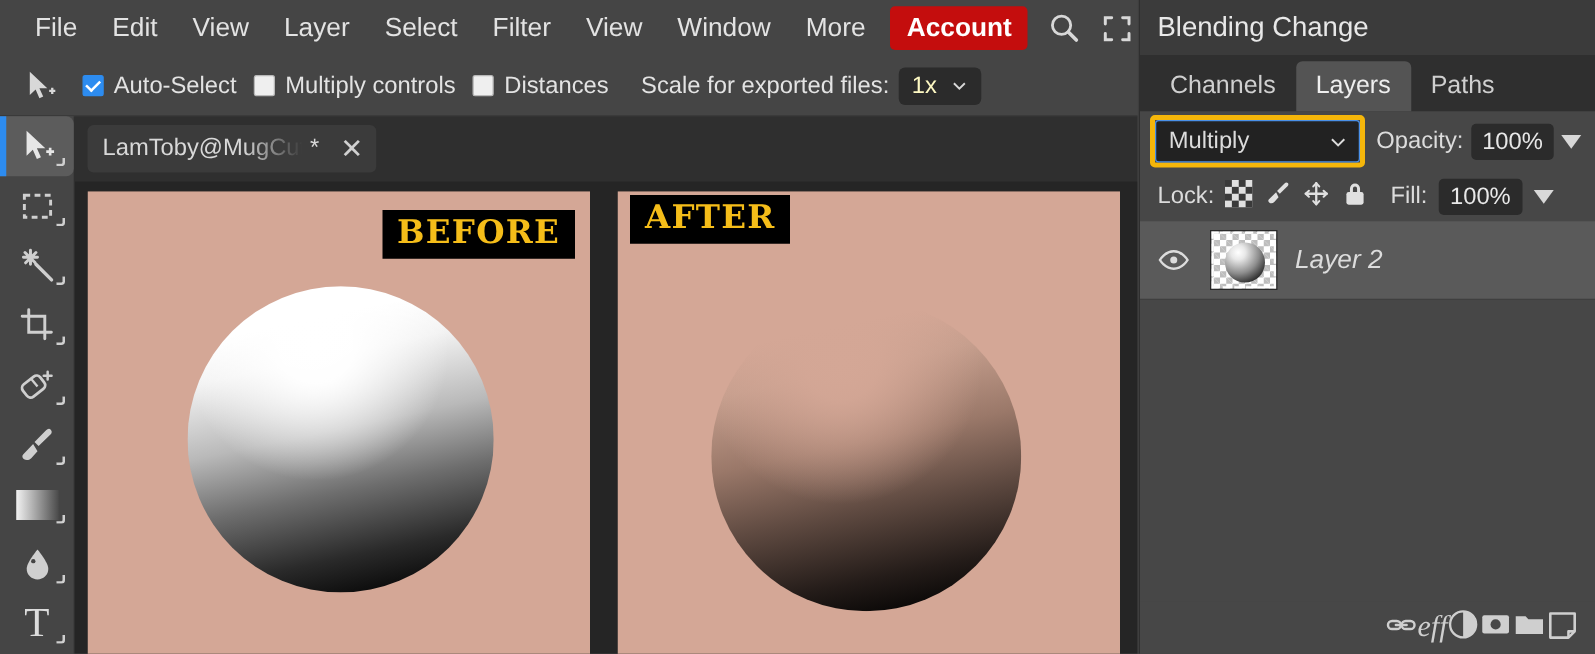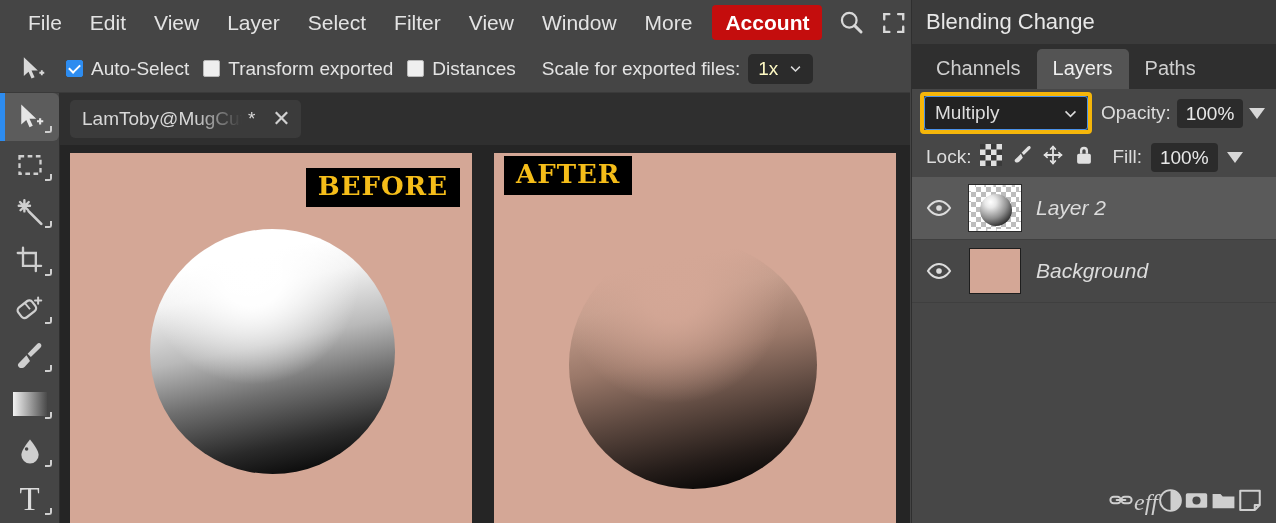--- a/index.html
+++ b/index.html
@@ -244,21 +244,21 @@
         <path d="M5 2 L5 18 L9 14.3 L11.6 20.2 L14.2 19 L11.6 13.3 L17 13.3 Z"></path>
         <path d="M18.3 15.2h4.2M20.4 13.1v4.2" stroke="#d8d8d8" stroke-width="1.6"></path>
       </svg>
     </div>
     <div class="chk-wrap">
       <span class="chk-box on"></span>
       <span class="opt-label">Auto-Select</span>
     </div>
     <div class="chk-wrap">
       <span class="chk-box"></span>
-      <span class="opt-label">Transform exported</span>
+      <span class="opt-label">Multiply controls</span>
     </div>
     <div class="chk-wrap">
       <span class="chk-box"></span>
       <span class="opt-label">Distances</span>
     </div>
     <div id="scale-label">Scale for exported files:</div>
     <div id="scale-select">
       <span>1x</span>
       <svg width="15" height="15" viewBox="0 0 24 24" fill="none" stroke="#d8d8d8" stroke-width="2.4">
           <path d="M5 9l7 7 7-7"></path>
@@ -429,32 +429,20 @@
             <circle cx="12" cy="12" r="2.6" fill="#dcdcdc" stroke="none"></circle>
           </svg>
         </span>
         <span class="thumb-wrap">
           <span class="thumb">
               <span class="tsphere"></span>
             </span>
         </span>
         <span class="layer-name">Layer 2</span>
       </div>
-      <div class="layer-row">
-        <span class="eye">
-          <svg width="26" height="26" viewBox="0 0 24 24" fill="none" stroke="#dcdcdc" stroke-width="1.8">
-            <path d="M1.8 12S5.6 5.6 12 5.6 22.2 12 22.2 12 18.4 18.4 12 18.4 1.8 12 1.8 12z"></path>
-            <circle cx="12" cy="12" r="2.6" fill="#dcdcdc" stroke="none"></circle>
-          </svg>
-        </span>
-        <span class="thumb-wrap">
-          <span class="thumb solid"></span>
-        </span>
-        <span class="layer-name">Background</span>
-      </div>
     </div>
 
     <div id="panel-bottom">
       <span>
         <svg width="26" height="26" viewBox="0 0 24 24" fill="none" stroke="#cfcfcf" stroke-width="1.8" stroke-linecap="round">
           <rect x="2.2" y="9" width="9.5" height="6" rx="3"></rect>
           <rect x="12.3" y="9" width="9.5" height="6" rx="3"></rect>
           <path d="M8 12h8"></path>
         </svg>
       </span>

